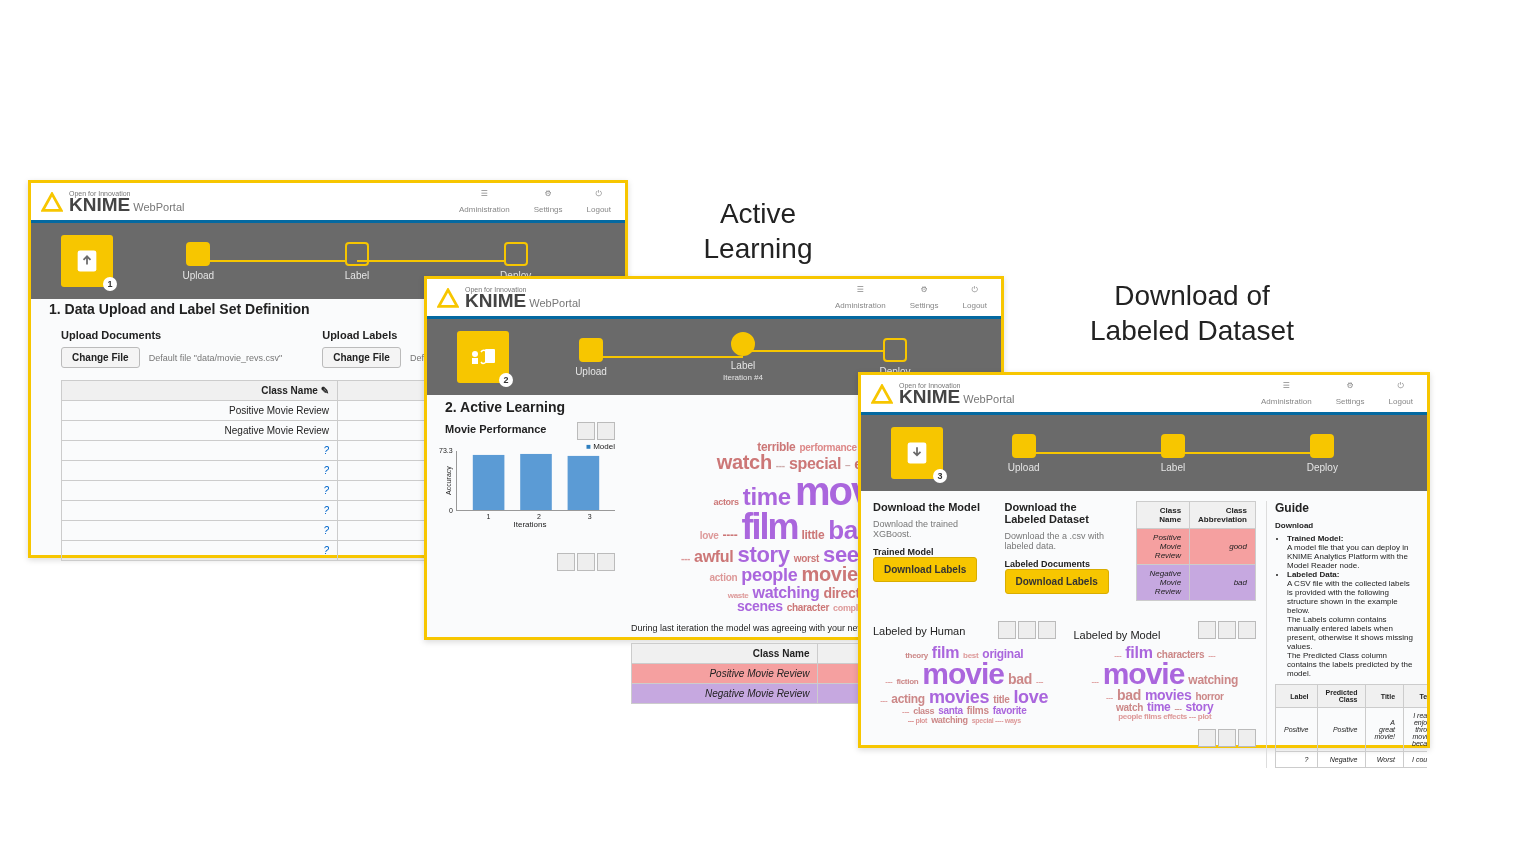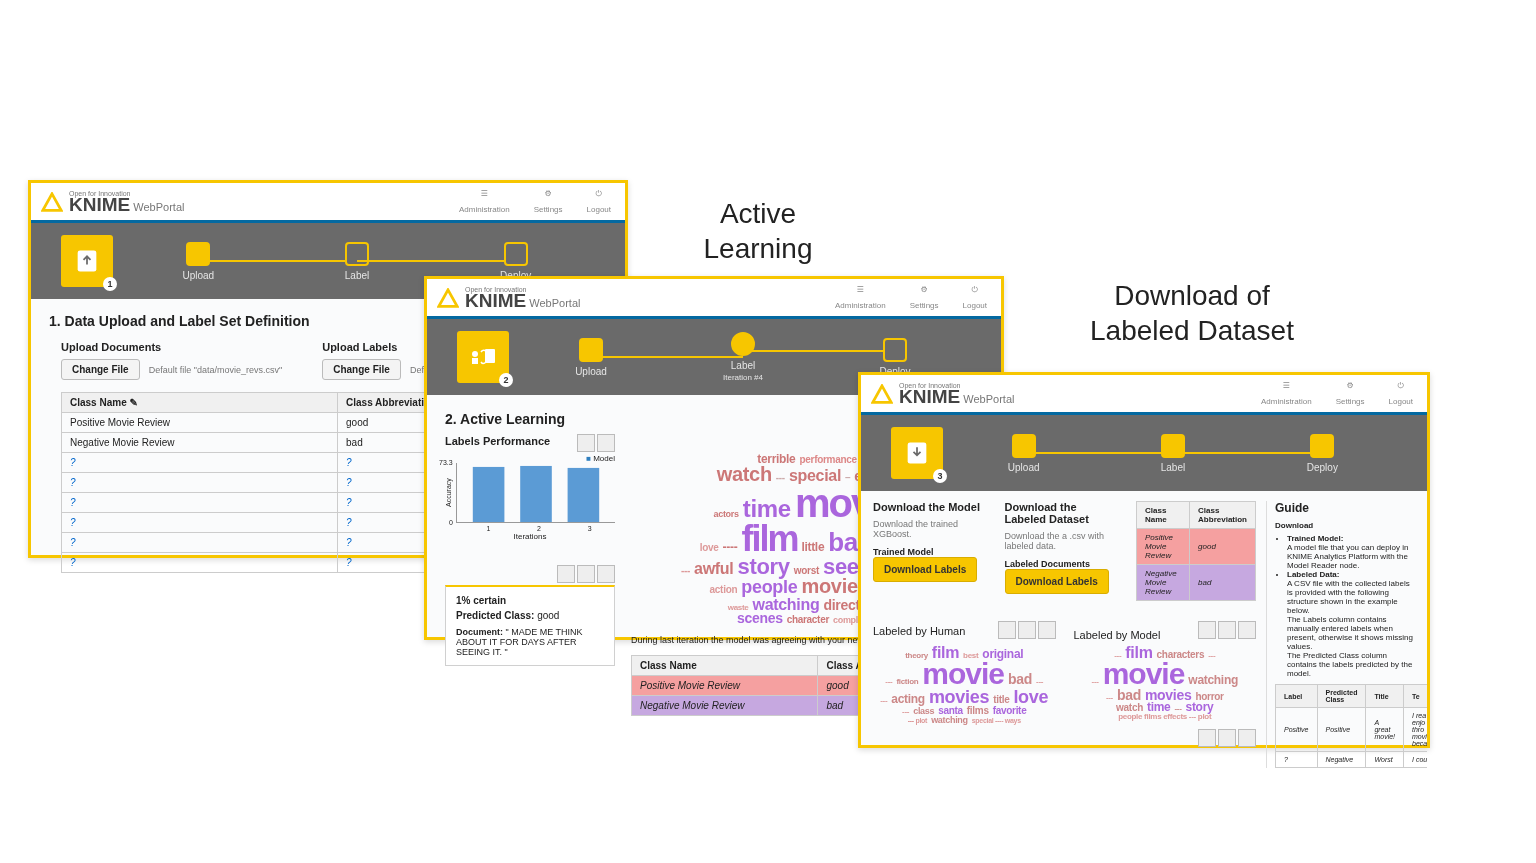--- a/index.html
+++ b/index.html
@@ -18,28 +18,28 @@
   .stepbar{background:#6a6a6a;display:flex;align-items:center;padding:12px 30px;gap:0}
   .stepbar .slot{flex:1;display:flex;flex-direction:column;align-items:center;gap:4px;position:relative}
   .stepbar .line{position:absolute;height:2px;background:#f7c600;top:18px;left:50%;right:-50%}
   .stepbar .slot:last-child .line{display:none}
   .node{width:20px;height:20px;border:2px solid #f7c600;border-radius:4px;background:#6a6a6a}
   .node.active{background:#f7c600}
   .steplbl{color:#e5e5e5;font-size:10px}
   .steplbl.sub{font-size:8px;margin-top:-2px}
   .tile{width:52px;height:52px;background:#f7c600;border-radius:3px;display:flex;align-items:center;justify-content:center;position:relative;margin-right:6px}
   .tile .badge{position:absolute;right:-4px;bottom:-4px;width:14px;height:14px;border-radius:50%;background:#fff;color:#333;font-size:9px;display:flex;align-items:center;justify-content:center;font-weight:700}
-  .body{padding:14px 18px;overflow:hidden}
+  .body{padding:2px 18px;overflow:hidden}
   h2{margin:0 0 12px;font-size:14px;font-weight:700;color:#222}
   h3{margin:0 0 6px;font-size:11px;font-weight:700}
   .btn{display:inline-block;padding:4px 10px;border:1px solid #bbb;border-radius:3px;background:#f4f4f4;font-size:10px;font-weight:700;margin-right:6px}
   .btn.yellow{background:#f7c600;border-color:#d9ad00;color:#333;font-weight:700;padding:6px 10px}
   .muted{color:#777;font-size:9px}
   table.grid{border-collapse:collapse;width:100%;font-size:10px}
-  table.grid th,table.grid td{border:1px solid #ccc;padding:4px 8px;text-align:left}
+  table.grid th,table.grid td{border:1px solid #ccc;padding:4px 8px;text-align:right}
   table.grid th{background:#f0f0f0;font-weight:700}
   .row-pos{background:#f5a0a0;font-style:italic}
   .row-neg{background:#c6a8e0;font-style:italic}
   .chip{display:inline-block;width:16px;height:16px;border:1px solid #bbb;background:#eee;margin-left:2px}
   .wc{position:relative;width:100%;text-align:center;line-height:.95;font-weight:700;letter-spacing:-.3px}
   .wc span{display:inline-block;margin:0 2px}
   .card{border:1px solid #d0d0d0;border-top:2px solid #f7c600;padding:8px 10px;background:#fff}
   .flex{display:flex}
   .col{flex:1}
   .sep{width:16px}
@@ -216,21 +216,21 @@
     </div>
     <div class="body">
       <div class="flex" style="justify-content:space-between;align-items:center;margin-bottom:6px">
         <h2 style="margin:0">2. Active Learning</h2>
         <label style="font-size:11px"><input type="checkbox" style=""> <span>Stop Labeling</span></label>
       </div>
 
       <div class="flex">
         <div class="col" style="max-width:170px">
           <div style="display:flex;justify-content:space-between;align-items:center">
-            <h3>Labels Performance</h3>
+            <h3>Movie Performance</h3>
             <span><span class="chip"></span><span class="chip"></span></span>
           </div>
           <div style="font-size:8px;text-align:right"><span style="color:#2e7fbf">■</span> <span>Model</span></div>
 
           <div style="display:flex;height:60px;font-size:7px">
             <div style="writing-mode:vertical-rl;transform:rotate(180deg);text-align:center">Accuracy</div>
             <div style="flex:1;position:relative;border-left:1px solid #999;border-bottom:1px solid #999;margin-left:4px">
               <span style="position:absolute;left:-18px;top:-4px">73.3</span>
               <span style="position:absolute;left:-8px;bottom:-4px">0</span>
               <svg width="100%" height="100%" viewBox="0 0 120 60" preserveAspectRatio="none">
@@ -241,25 +241,20 @@
             </div>
           </div>
           <div style="display:flex;font-size:7px;padding-left:18px;padding-top:2px">
               <span style="flex:1;text-align:center">1</span>
               <span style="flex:1;text-align:center">2</span>
               <span style="flex:1;text-align:center">3</span>
             </div>
           <div style="text-align:center;font-size:8px">Iterations</div>
 
           <div style="text-align:right;margin-top:24px"><span class="chip"></span><span class="chip"></span><span class="chip"></span></div>
-          <div class="card">
-            <div style="font-weight:700;font-size:10px;margin-bottom:4px">1% certain</div>
-            <div style="font-size:10px"><b>Predicted Class:</b> <span>good</span></div>
-            <div style="font-size:9px;margin-top:6px"><b>Document:</b> <span>" MADE ME THINK ABOUT IT FOR DAYS AFTER SEEING IT. "</span></div>
-          </div>
         </div>
         <div class="sep"></div>
         <div class="col">
           <div style="text-align:right"><span class="chip"></span><span class="chip"></span><span class="chip"></span></div>
           <div class="wc" style="font-size:10px">
             <span style="color:#c77;font-size:12px">terrible</span><span style="color:#d88">performance</span><br>
             <span style="color:#c77;font-size:20px">watch</span><span style="color:#caa">---</span><span style="color:#c77;font-size:16px">special</span><span style="color:#caa">–</span><span style="color:#c77;font-size:14px">effects</span><br>
             <span style="color:#c77;font-size:9px">actors</span><span style="color:#a6d;font-size:24px">time</span><span style="color:#a6d;font-size:40px;letter-spacing:-2px">movie</span><br>
             <span style="color:#d99;font-size:10px">love</span><span style="color:#c77;font-size:12px">----</span><span style="color:#a6d;font-size:36px;letter-spacing:-2px">film</span><span style="color:#c77;font-size:12px">little</span><span style="color:#a6d;font-size:26px">bad</span><span style="color:#c77;font-size:14px">funny</span><br>
             <span style="color:#d99">---</span><span style="color:#c77;font-size:16px">awful</span><span style="color:#a6d;font-size:22px">story</span><span style="color:#c77;font-size:10px">worst</span><span style="color:#a6d;font-size:22px">seen</span><span style="color:#c77;font-size:20px">acting</span><br>

